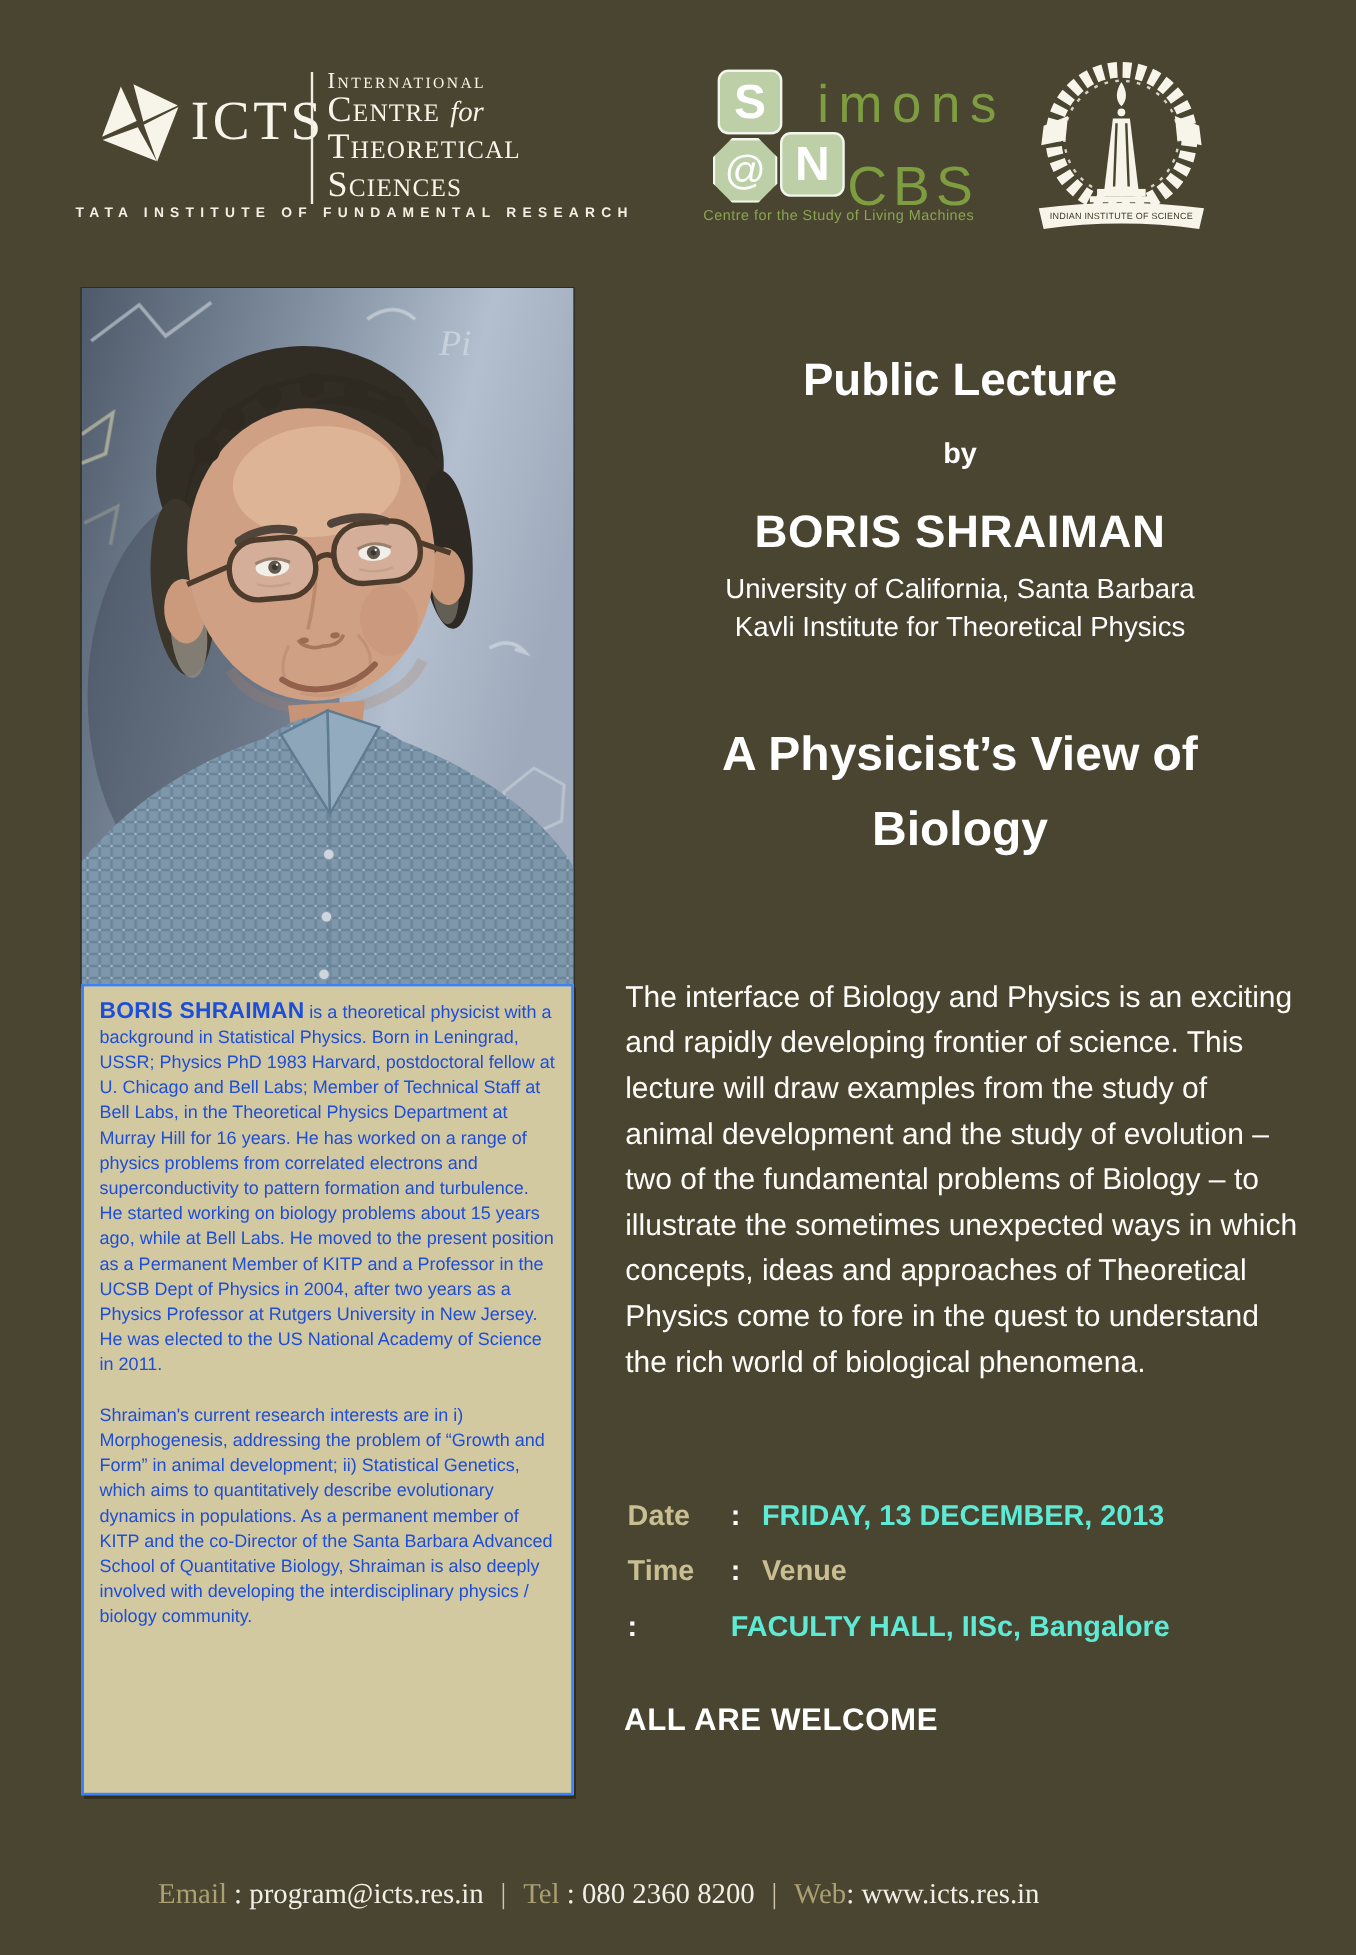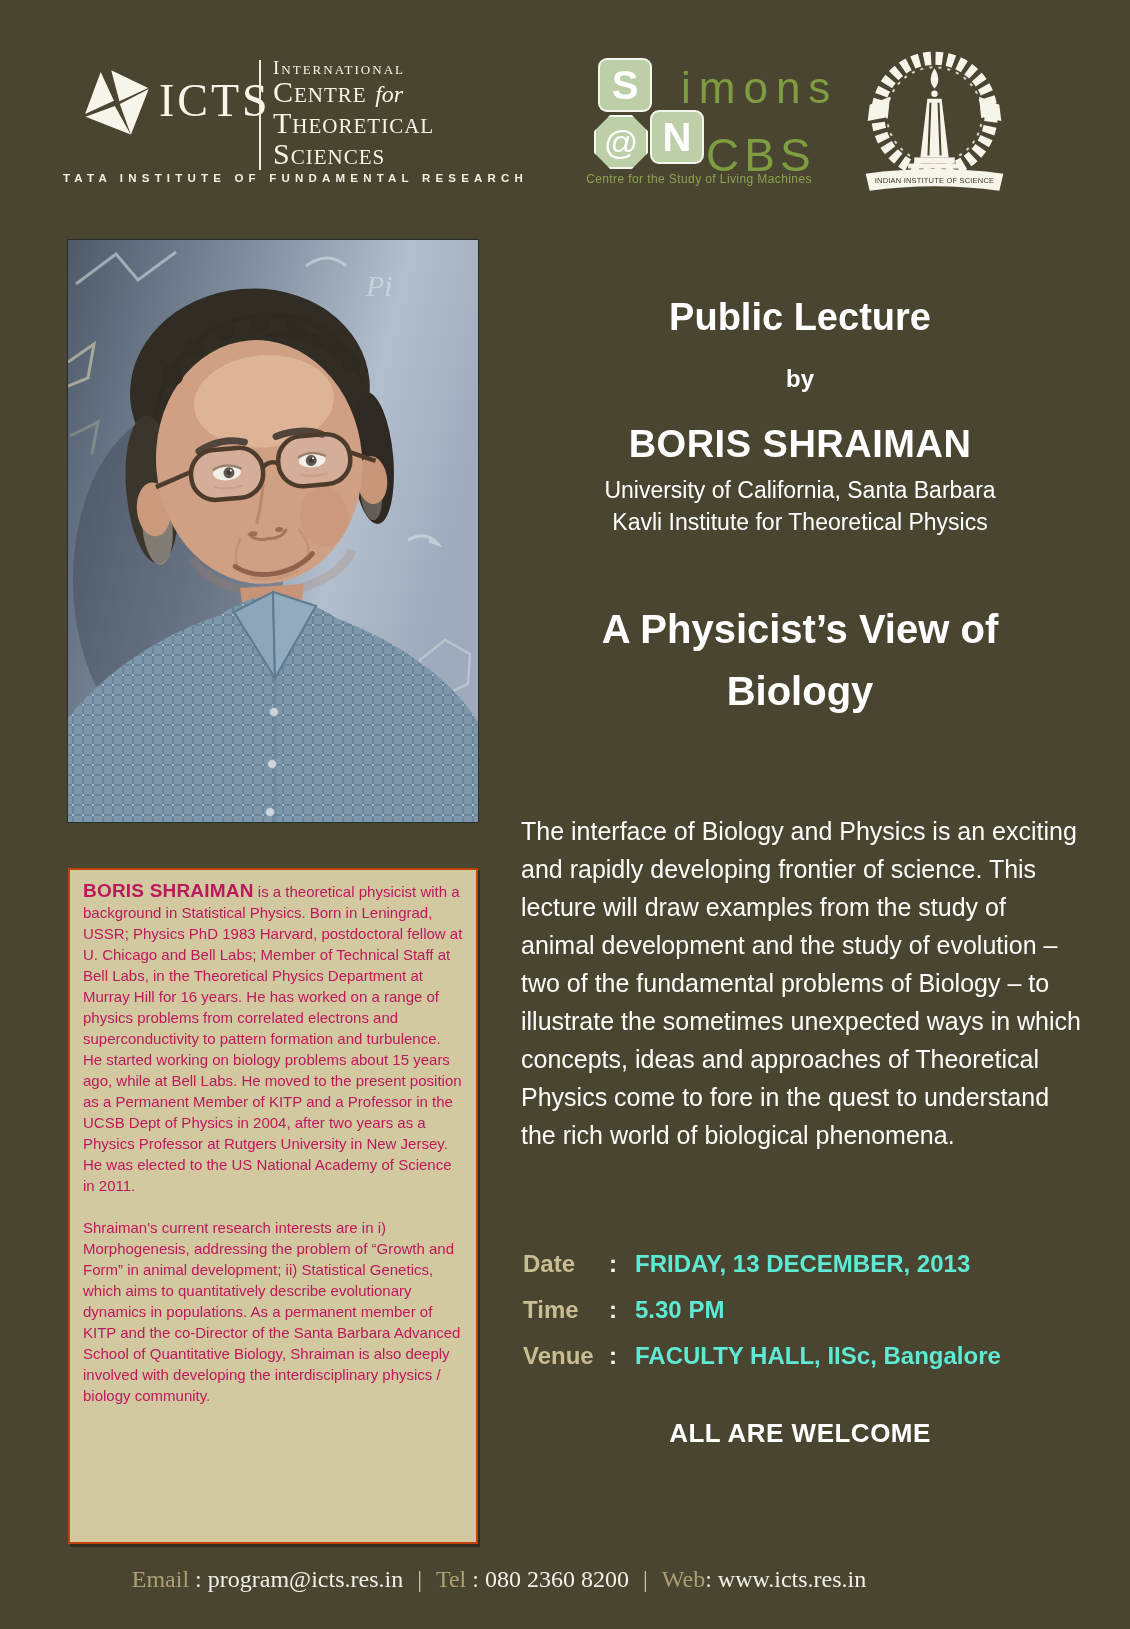--- a/index.html
+++ b/index.html
@@ -55,24 +55,24 @@
   .word-imons { left:64px; top:5px;margin-left:25px; }
   .word-cbs { left:114px; top:70px; font-size:46px; letter-spacing:5px; }
   .s-caption {
     position:absolute; left:-6px; top:114px; width:226px; text-align:center;
     color:#8ba450; font-size:12px; letter-spacing:.4px;
   }
   .iisc-logo { position:absolute; left:862px; top:42px; width:145px; height:160px; }
   
   .portrait { position:absolute; left:68px; top:240px; width:410px; height:582px; outline:1px solid rgba(10,20,30,.5); }
   .bio-box {
-    position:absolute; left:68px; top:868px; width:410px; height:676px;
-    background:#d3c9a1; border:2px solid #c2410c;
+    position:absolute; left:68px; top:820px; width:410px; height:676px;
+    background:#d3c9a1; border:2px solid #3b82f6;
     box-shadow:2px 3px 0 rgba(0,0,0,.35);
-    color:#be185d; padding:10px 13px; overflow:hidden;
+    color:#1d4ed8; padding:10px 13px; overflow:hidden;
     font-size:15px; line-height:21px;
   }
   .bio-name { font-size:19px; font-weight:bold; letter-spacing:.2px; }
   .bio-p2 { margin-top:21px; }
   
   .head-block { position:absolute; left:520px; top:296px; width:560px; text-align:center; }
   .kicker { font-size:38px; font-weight:bold; }
   .by { font-size:24px; font-weight:bold; margin-top:26px; }
   .speaker { font-size:38px; font-weight:bold; margin-top:30px; letter-spacing:.5px; }
   .affil { font-size:23px; line-height:1.4; margin-top:8px; }
@@ -86,21 +86,21 @@
   }
   .details {
     position:absolute; left:523px; top:1248px; width:560px;
     display:grid; grid-template-columns:86px 26px auto; row-gap:15px;
     font-size:24px; font-weight:bold; line-height:31px;
   }
   .d-label { color:#c9be92; }
   .d-colon { color:#ffffff; }
   .d-value { color:#5eead4; white-space:nowrap; }
   .welcome {
-    position:absolute; left:520px; top:1418px; width:560px; text-align:center;
+    position:absolute; left:520px; top:1418px; width:560px; 
     font-size:26px; font-weight:bold; letter-spacing:.5px;
   }
   
   .footer {
     position:absolute; left:0; top:1566px; width:998px; text-align:center;
     font-family:"Liberation Serif", serif; font-size:24px; color:#f2efe6;
     white-space:pre;
   }
   .f-label { color:#aba071; }
   .f-div { color:#cfc6a8; padding:0 14px; }
@@ -272,21 +272,20 @@
 <div class="talk-title">A Physicist’s View of Biology</div>
 
 <div class="abstract">The interface of Biology and Physics is an exciting and rapidly developing frontier of science. This lecture will draw examples from the study of animal development and the study of evolution – two of the fundamental problems of Biology – to illustrate the sometimes unexpected ways in which concepts, ideas and approaches of Theoretical Physics come to fore in the quest to understand the rich world of biological phenomena.</div>
 
 <div class="details">
   <div class="d-label">Date</div>
   <div class="d-colon">:</div>
   <div class="d-value">FRIDAY,  13 DECEMBER, 2013</div>
   <div class="d-label">Time</div>
   <div class="d-colon">:</div>
-  <div class="d-value">5.30 PM</div>
   <div class="d-label">Venue</div>
   <div class="d-colon">:</div>
   <div class="d-value">FACULTY HALL, IISc, Bangalore</div>
 </div>
 
 <div class="welcome">ALL ARE WELCOME</div>
 
 <div class="footer"><span class="f-label">Email</span><span> : </span><a class="f-link">program@icts.res.in</a><span class="f-div">|</span><span class="f-label">Tel</span><span> : </span><span>080 2360 8200</span><span class="f-div">|</span><span class="f-label">Web</span><span>: </span><a class="f-link">www.icts.res.in</a></div>
 
 </body></html>

